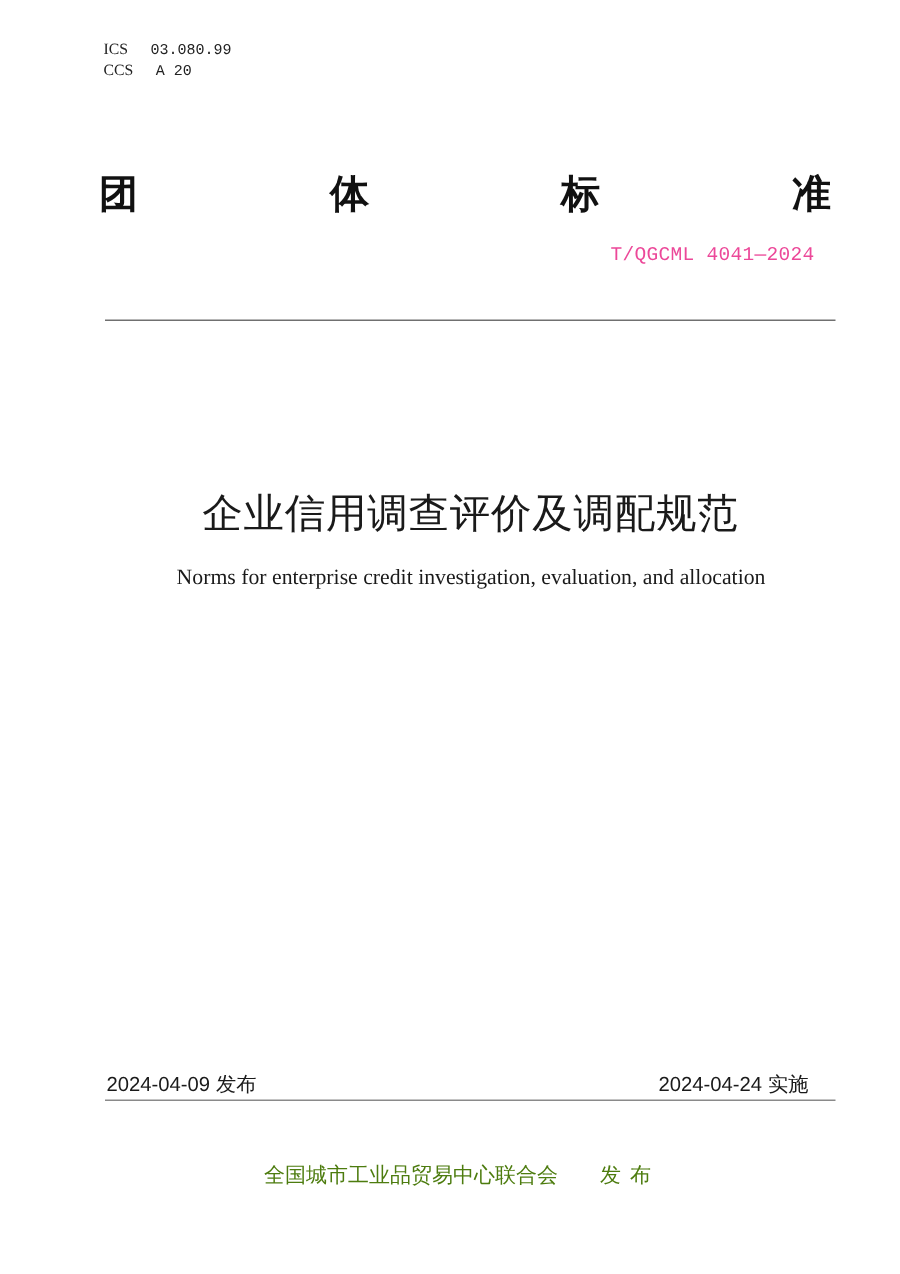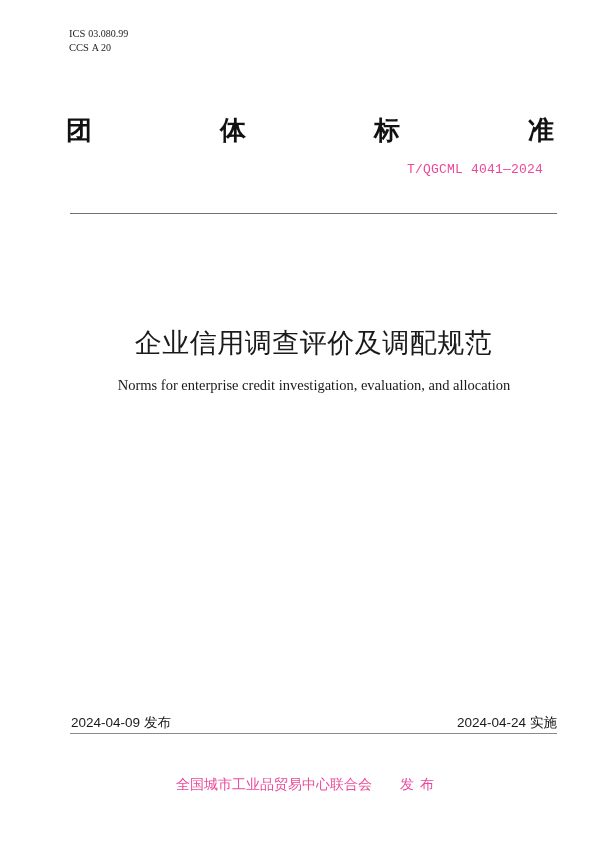--- a/index.html
+++ b/index.html
@@ -16,23 +16,23 @@
     }
     .abs { position: absolute; white-space: nowrap; }
     .classif {
       left: 69px;
       font-family: "Liberation Serif", "DejaVu Serif", serif;
       font-size: 10.5px;
       line-height: 12px;
       color: #222;
     }
     .classif .val {
-      font-family: Liberation Serif, serif;
+      font-family: Liberation Mono, monospace;
       font-size: 10px;
-      margin-left: 3px;
+      margin-left: 15px;
     }
     #ics { top: 28px; }
     #ccs { top: 42px; text-align: right; }
 
     .std-type {
       top: 114px;
       left: 66px;
       width: 488px;
       display: flex;
       justify-content: space-between;
@@ -87,30 +87,30 @@
     }
 
     .date {
       top: 714px;
       font-family: Liberation Sans, sans-serif;
       font-size: 13.5px;
       line-height: 18px;
       color: #1a1a1a;
     }
     #date-issue { left: 71px; }
-    #date-impl { right: 43px; }
+    #date-impl { right: 61px; }
     .date .suffix { margin-left: 4px; }
 
     .publisher {
       top: 775px;
       left: 176px;
       font-family: "DejaVu Sans", "Liberation Sans", sans-serif;
       font-size: 14px;
       line-height: 18px;
-      color: #ec4899;
+      color: #4d7c0f;
     }
     .publisher .action {
       margin-left: 28px;
       letter-spacing: 6px;
     }
   </style>
 </head>
 <body>
 
 <div class="abs classif" id="ics">

